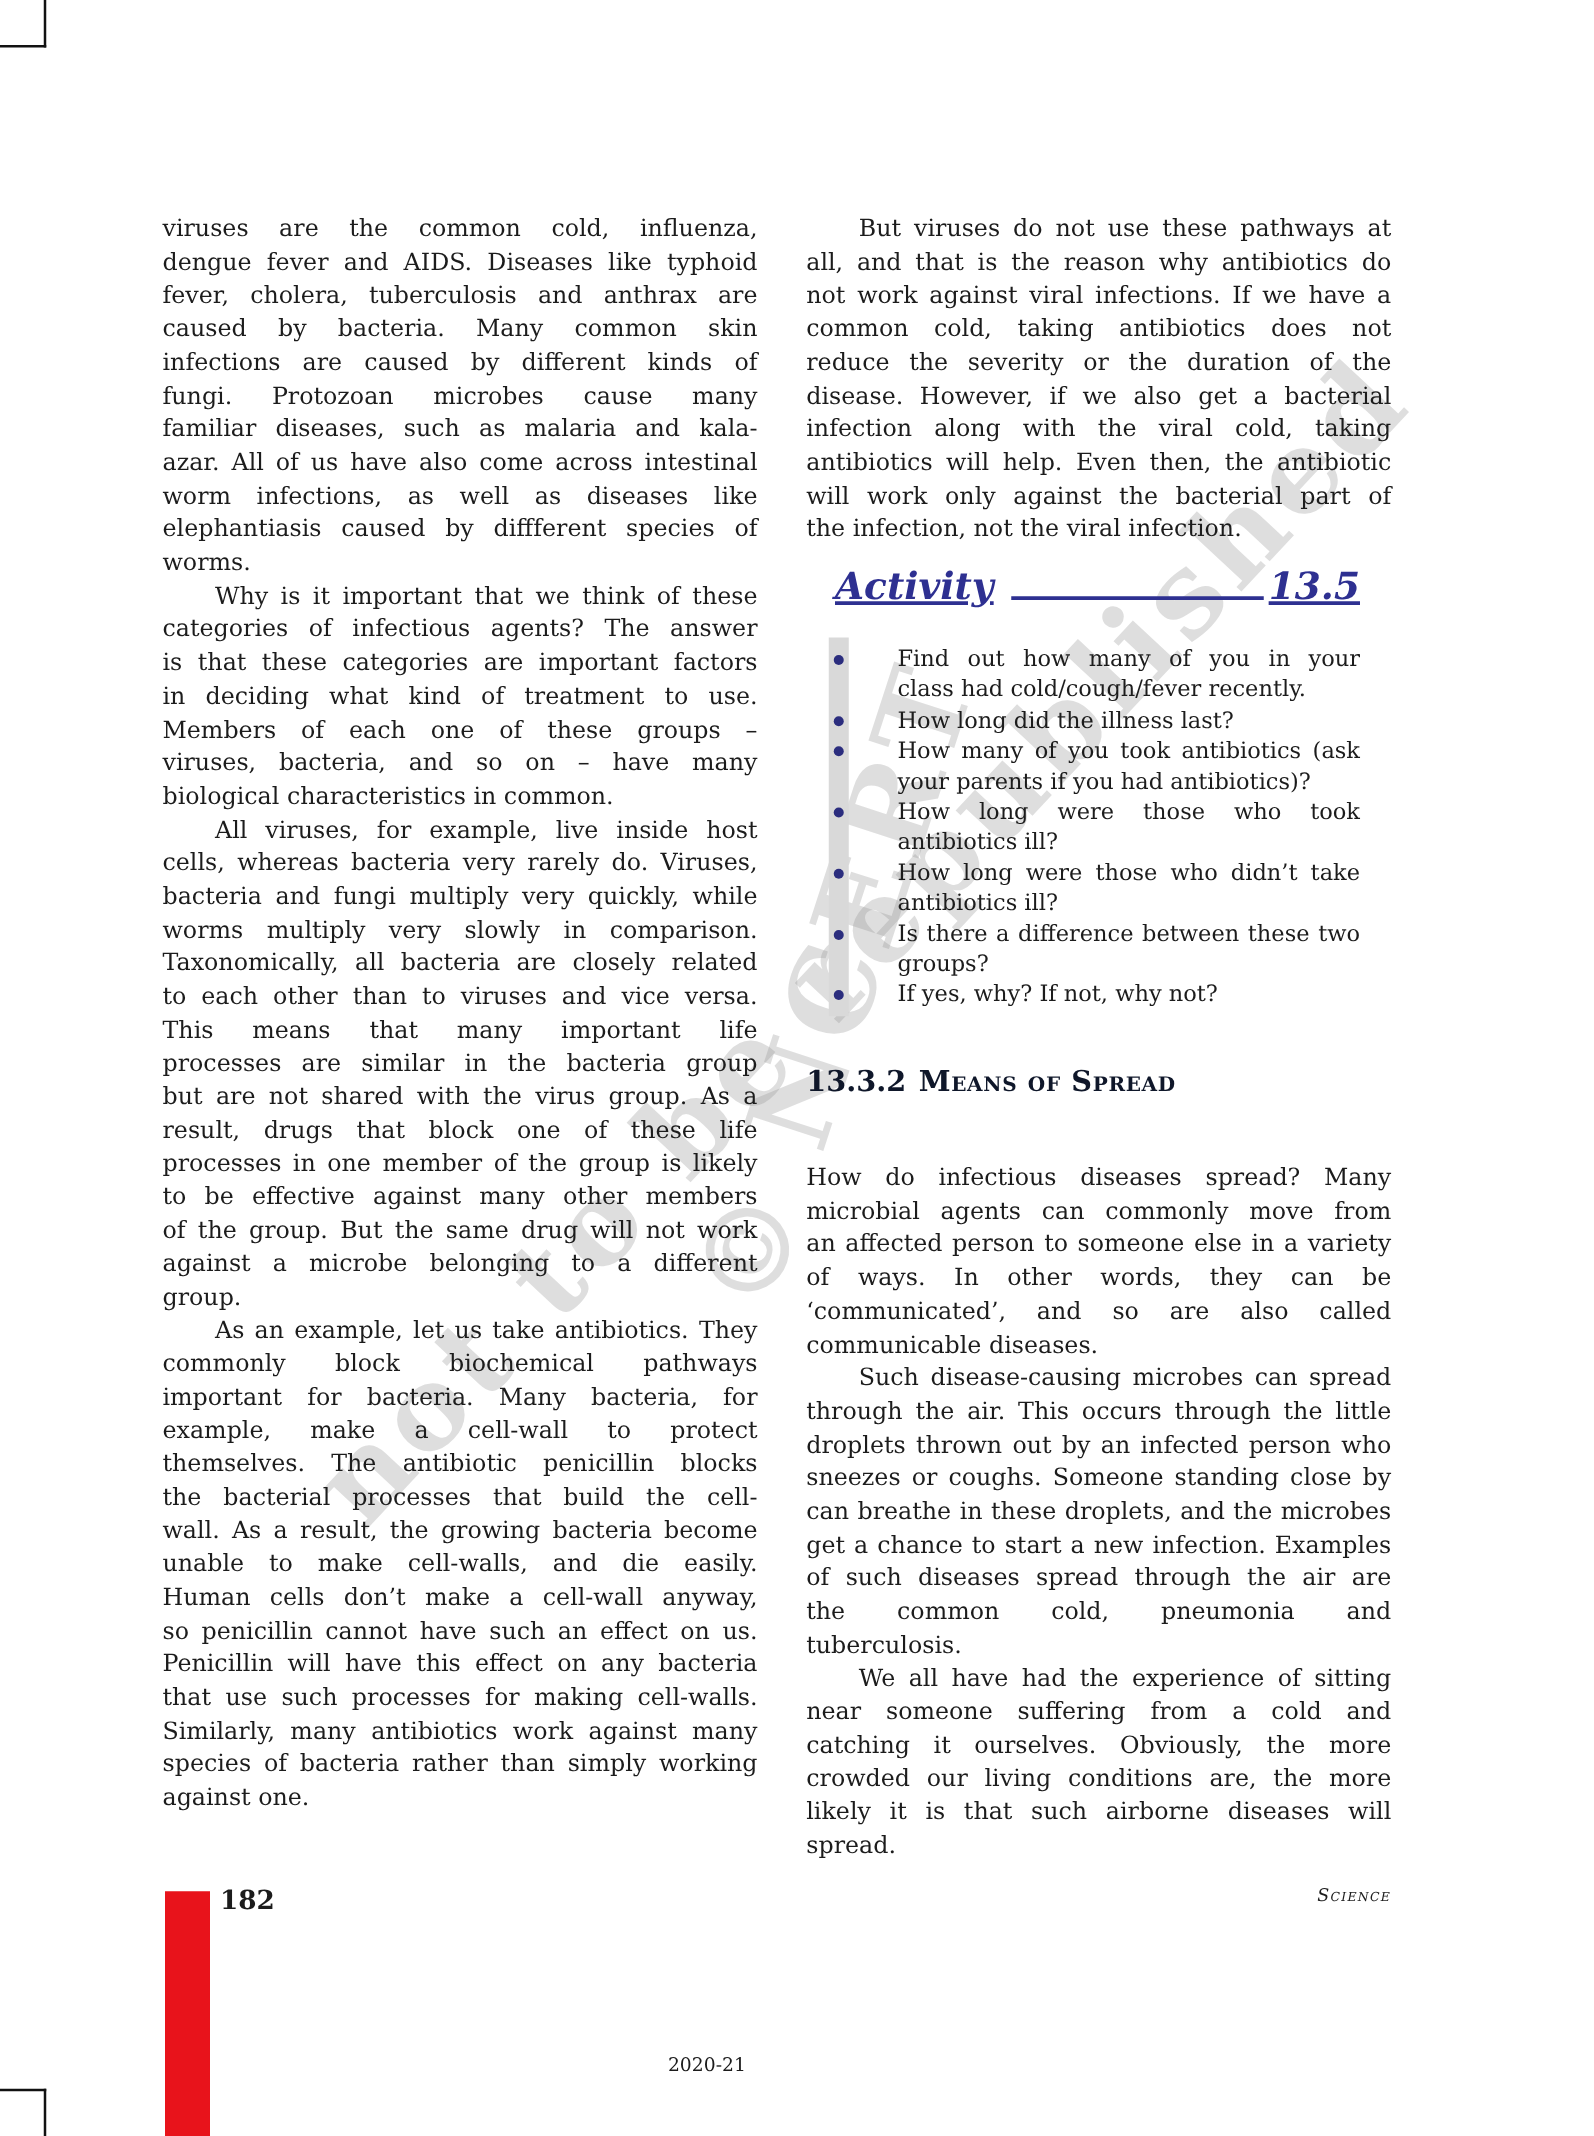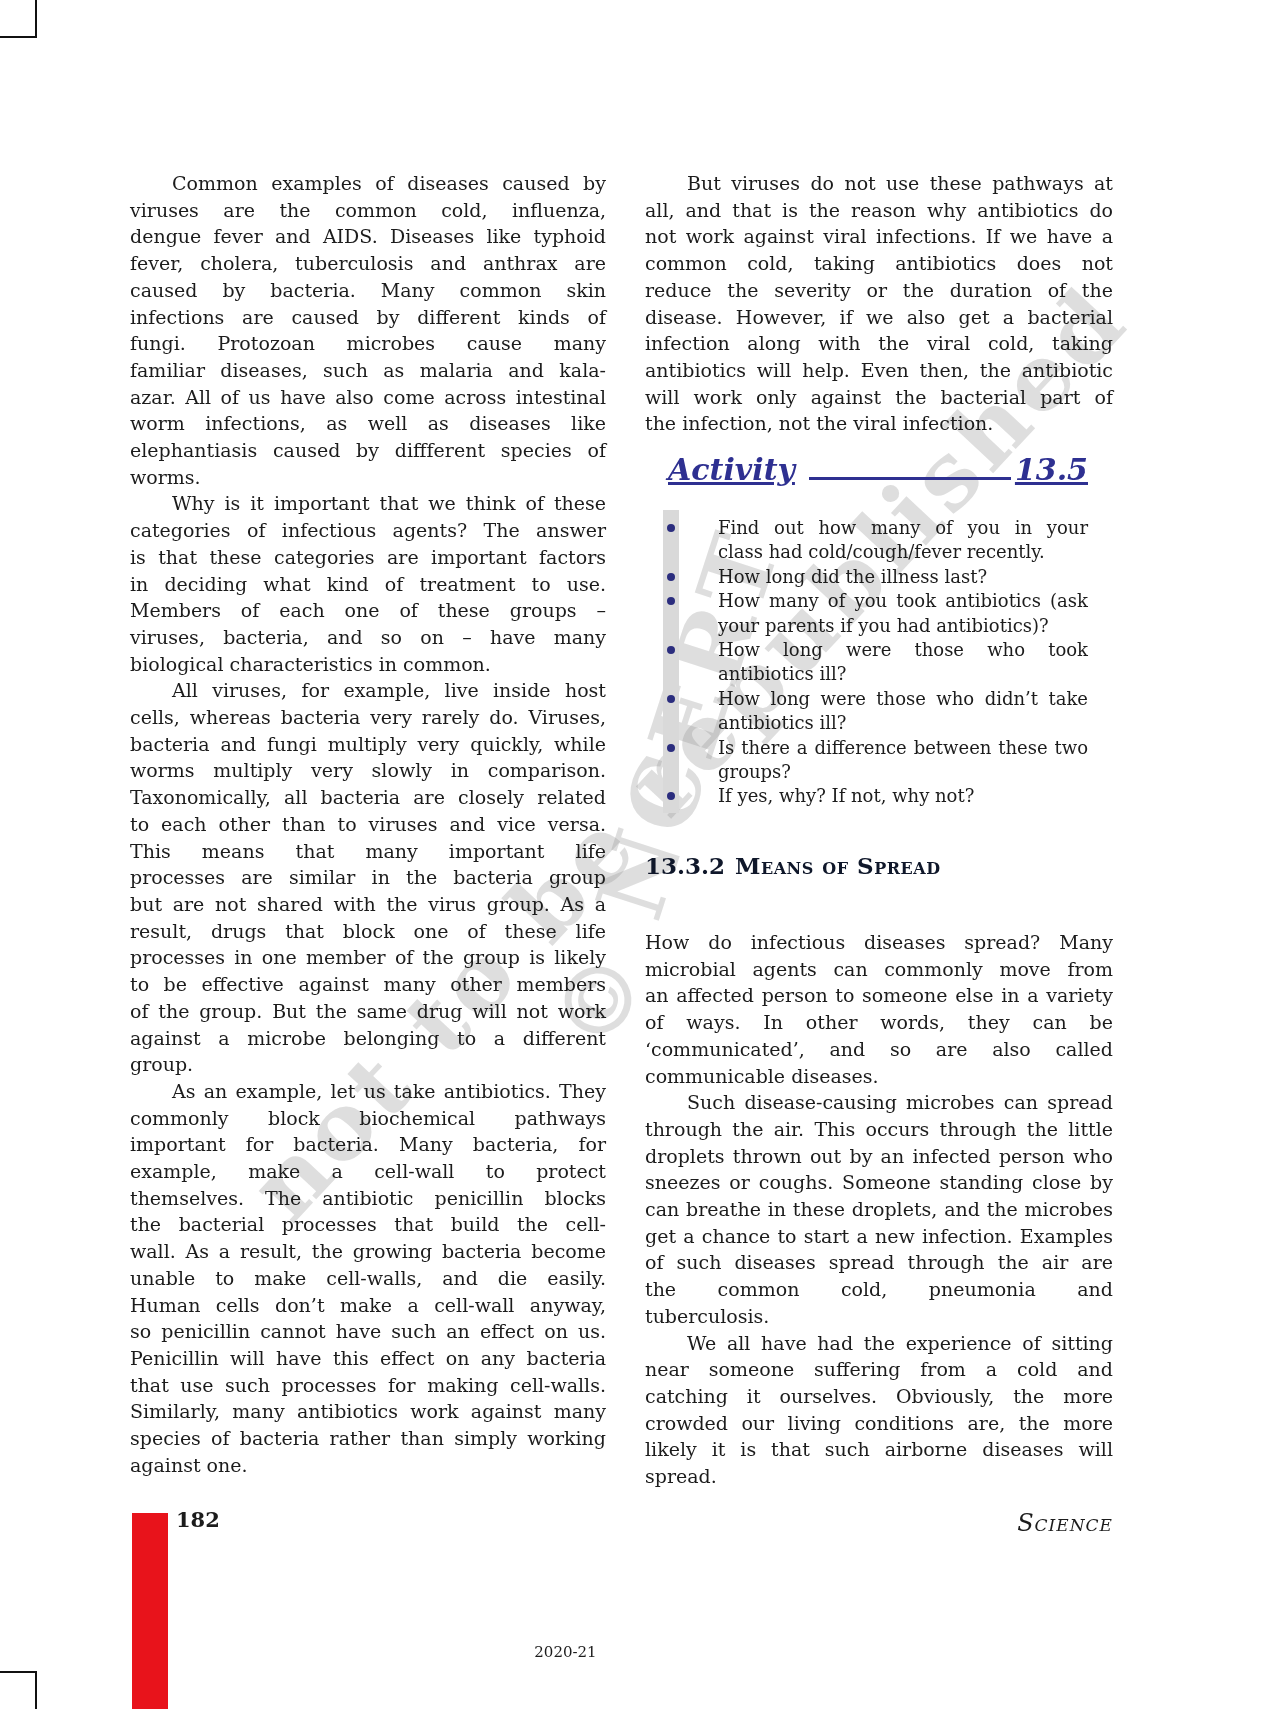--- a/index.html
+++ b/index.html
@@ -40,37 +40,36 @@
   .dot{position:absolute;left:22px;top:8px;width:8px;height:8px;border-radius:50%;
     background:#2b2d7e;}
   .section-heading{top:681px;font-size:23px;font-weight:bold;color:#0f172a;
     text-align:left;line-height:30px;}
   .sh-title{font-variant:small-caps;margin-left:10px;letter-spacing:0.5px;}
   #rc-paras{top:759px;}
   
   .red-bar{position:absolute;left:132px;top:1513px;width:36px;height:196px;background:#e8131b;}
   .page-number{position:absolute;left:176px;top:1507px;font-size:21px;font-weight:bold;text-align:center;}
   .footer-right{position:absolute;left:645px;top:1509px;width:468px;text-align:right;
-    font-style:italic;font-variant:small-caps;font-size:24px;letter-spacing:1px;}
+    font-style:italic;font-variant:small-caps;font-size:14px;letter-spacing:1px;}
   .year{position:absolute;left:0;top:1643px;width:1131px;text-align:center;font-size:15px;}
 </style>
 </head>
 <body>
 
 <div class="page">
 
   <div class="cropmark-top"></div>
   <div class="cropmark-bottom"></div>
 
   <div class="wm wm1">© NCERT</div>
   <div class="wm wm2">not to be republished</div>
 
   <div class="col col-left" id="col-left">
       <div class="para">
-        <div class="line jl ind">Common examples of diseases caused by</div>
         <div class="line jl">viruses are the common cold, influenza,</div>
         <div class="line jl">dengue fever and AIDS. Diseases like typhoid</div>
         <div class="line jl">fever, cholera, tuberculosis and anthrax are</div>
         <div class="line jl">caused by bacteria. Many common skin</div>
         <div class="line jl">infections are caused by different kinds of</div>
         <div class="line jl">fungi. Protozoan microbes cause many</div>
         <div class="line jl">familiar diseases, such as malaria and kala-</div>
         <div class="line jl">azar. All of us have also come across intestinal</div>
         <div class="line jl">worm infections, as well as diseases like</div>
         <div class="line jl">elephantiasis caused by diffferent species of</div>

